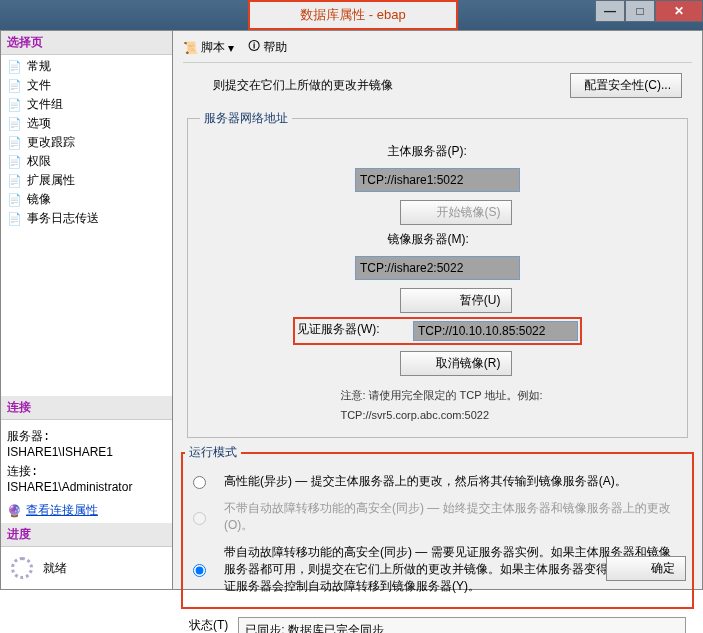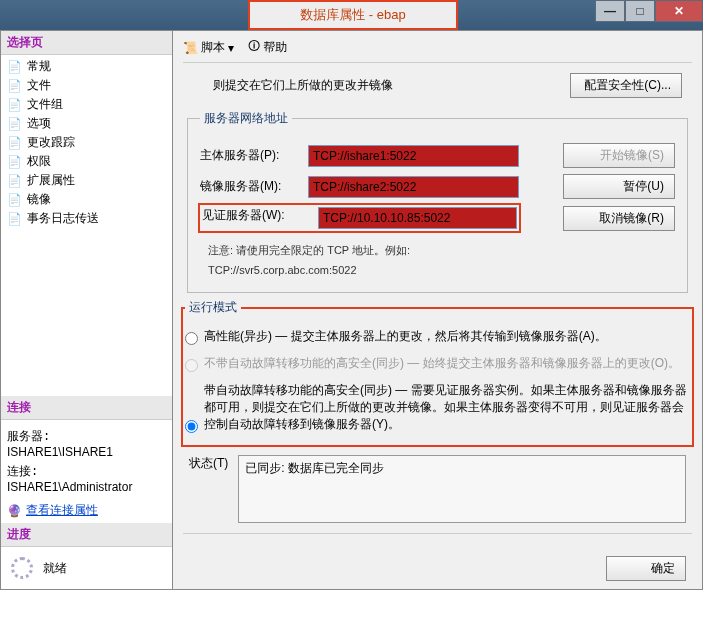--- a/index.html
+++ b/index.html
@@ -25,27 +25,27 @@
 
 .content { flex: 1; background: #f0f0f0; padding: 6px 10px 10px 10px; position: relative; }
 .toolbar { display: flex; gap: 14px; align-items: center; padding-bottom: 4px; border-bottom: 1px solid #ccc; margin-bottom: 10px; }
 .tbitem { display: flex; align-items: center; gap: 3px; }
 
 .line1 { display: flex; align-items: center; justify-content: space-between; margin: 8px 10px 12px 30px; }
 .btn { background: linear-gradient(#fdfdfd, #e4e4e4); border: 1px solid #8a8a8a; padding: 3px 10px; min-width: 112px; text-align: right; cursor: pointer; margin-left: 36px; }
 .btn:disabled { color: #999; }
 fieldset { border: 1px solid #bbb; margin: 8px 4px; padding: 10px 12px; }
 legend { padding: 0 4px; color: #1a3a6a; }
-.row { display: flex; align-items: center; margin: 6px 0; gap: 8px; }
+.row { display: flex; align-items: center; margin: 6px 0; gap: 8px; flex-direction: column; }
 .row label { width: 100px; text-align: left; }
-.row input[type=text] { flex: 1; border: 1px solid #7a9ac0; background: #b91c1c; padding: 10px 4px; height: 20px; }
+.row input[type=text] { flex: 1; border: 1px solid #7a9ac0; background: #a3a3a3; padding: 4px 4px; height: 20px; }
 .row .btn { width: 112px; min-width: 112px; }
 .redbox { border: 2px solid #e04020; padding: 2px; margin: -2px; }
 .note { font-size: 11px; color: #333; margin: 6px 0 0 8px; }
-.runopt { display: flex; align-items: flex-end; gap: 6px; margin: 10px 0; }
+.runopt { display: flex; align-items: center; gap: 18px; margin: 10px 8px; }
 .runopt input { margin-top: 2px; }
 .runopt.disabled { color: #9a9a9a; }
 .statusrow { display: flex; align-items: flex-start; gap: 10px; margin: 10px 6px; }
 .statusbox { flex: 1; border: 1px solid #999; background: #f7f7f7; height: 68px; padding: 4px 6px; }
 .bottombtns { position: absolute; right: 16px; bottom: 8px; display: flex; gap: 10px; }
 .bottombar { height: 40px; border-top: 1px solid #ccc; background: #f0f0f0; }
 </style>
 </head>
 <body>
 

